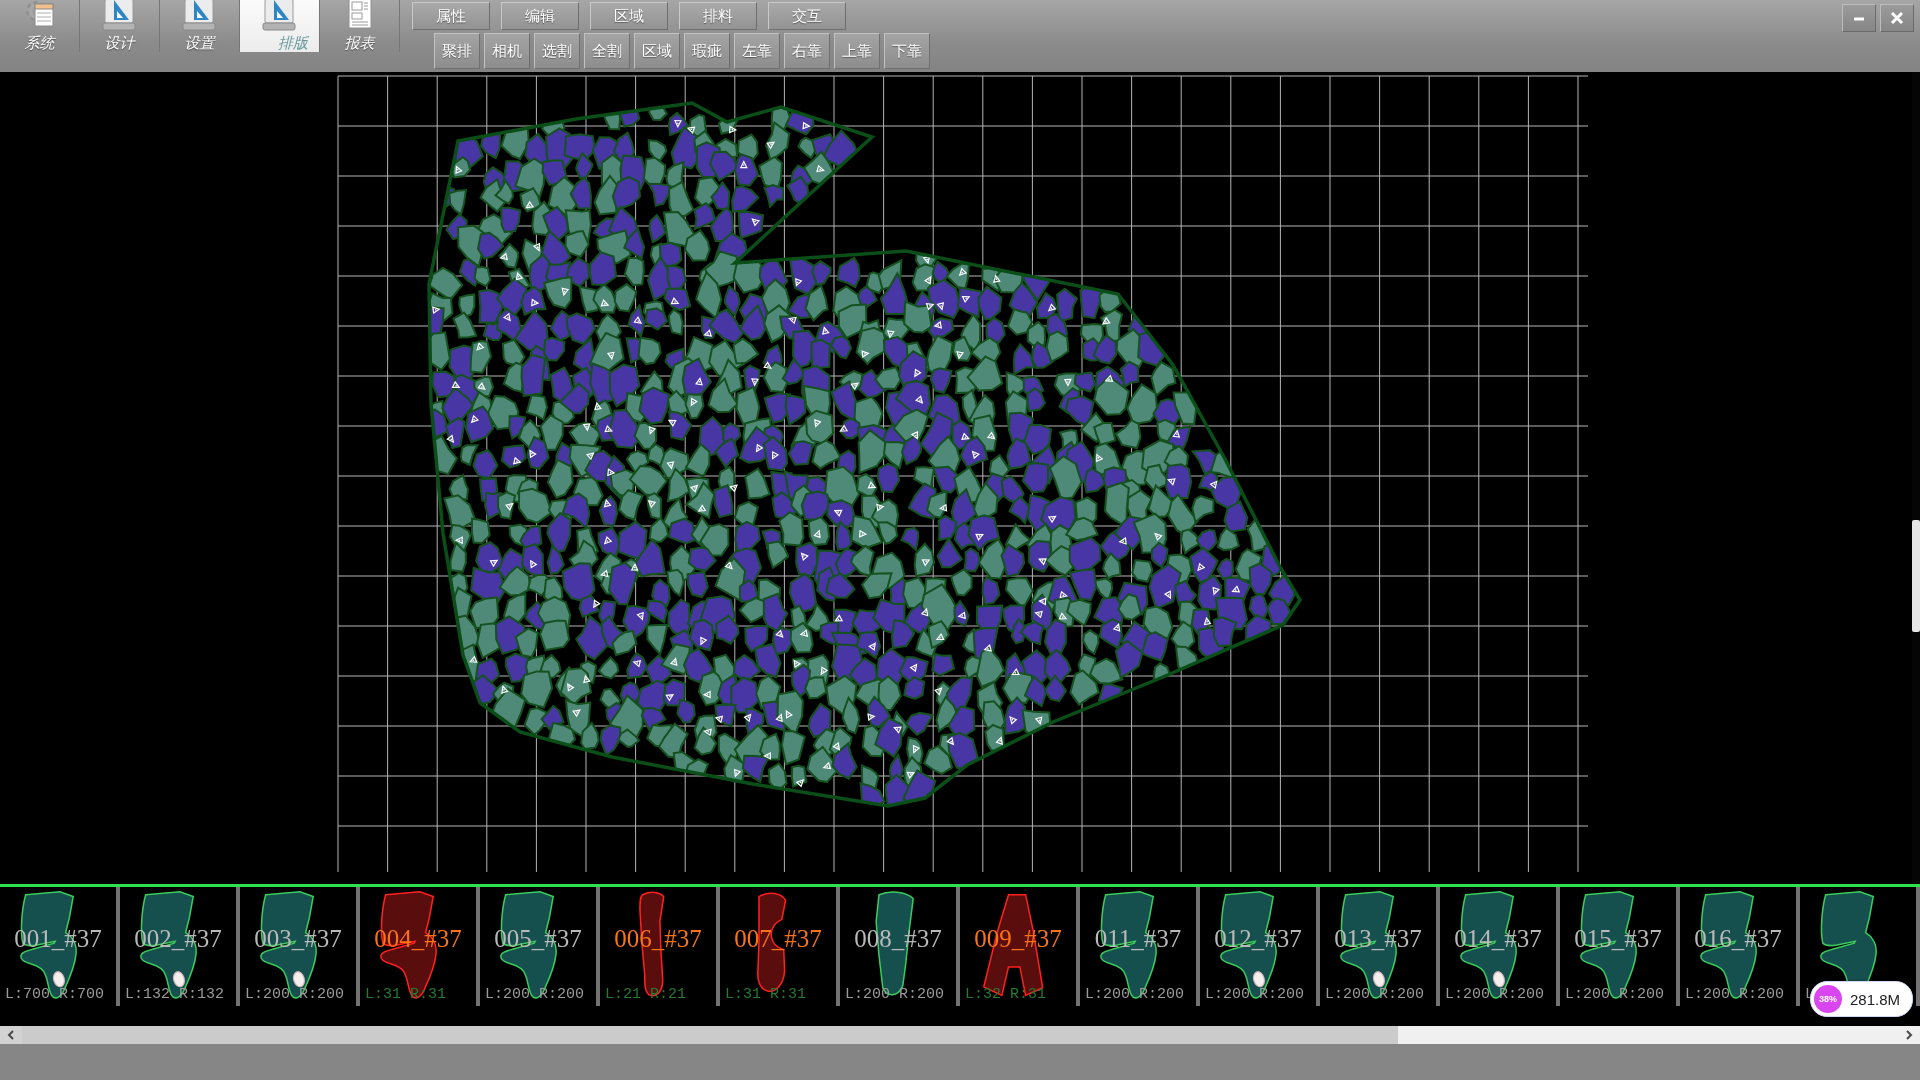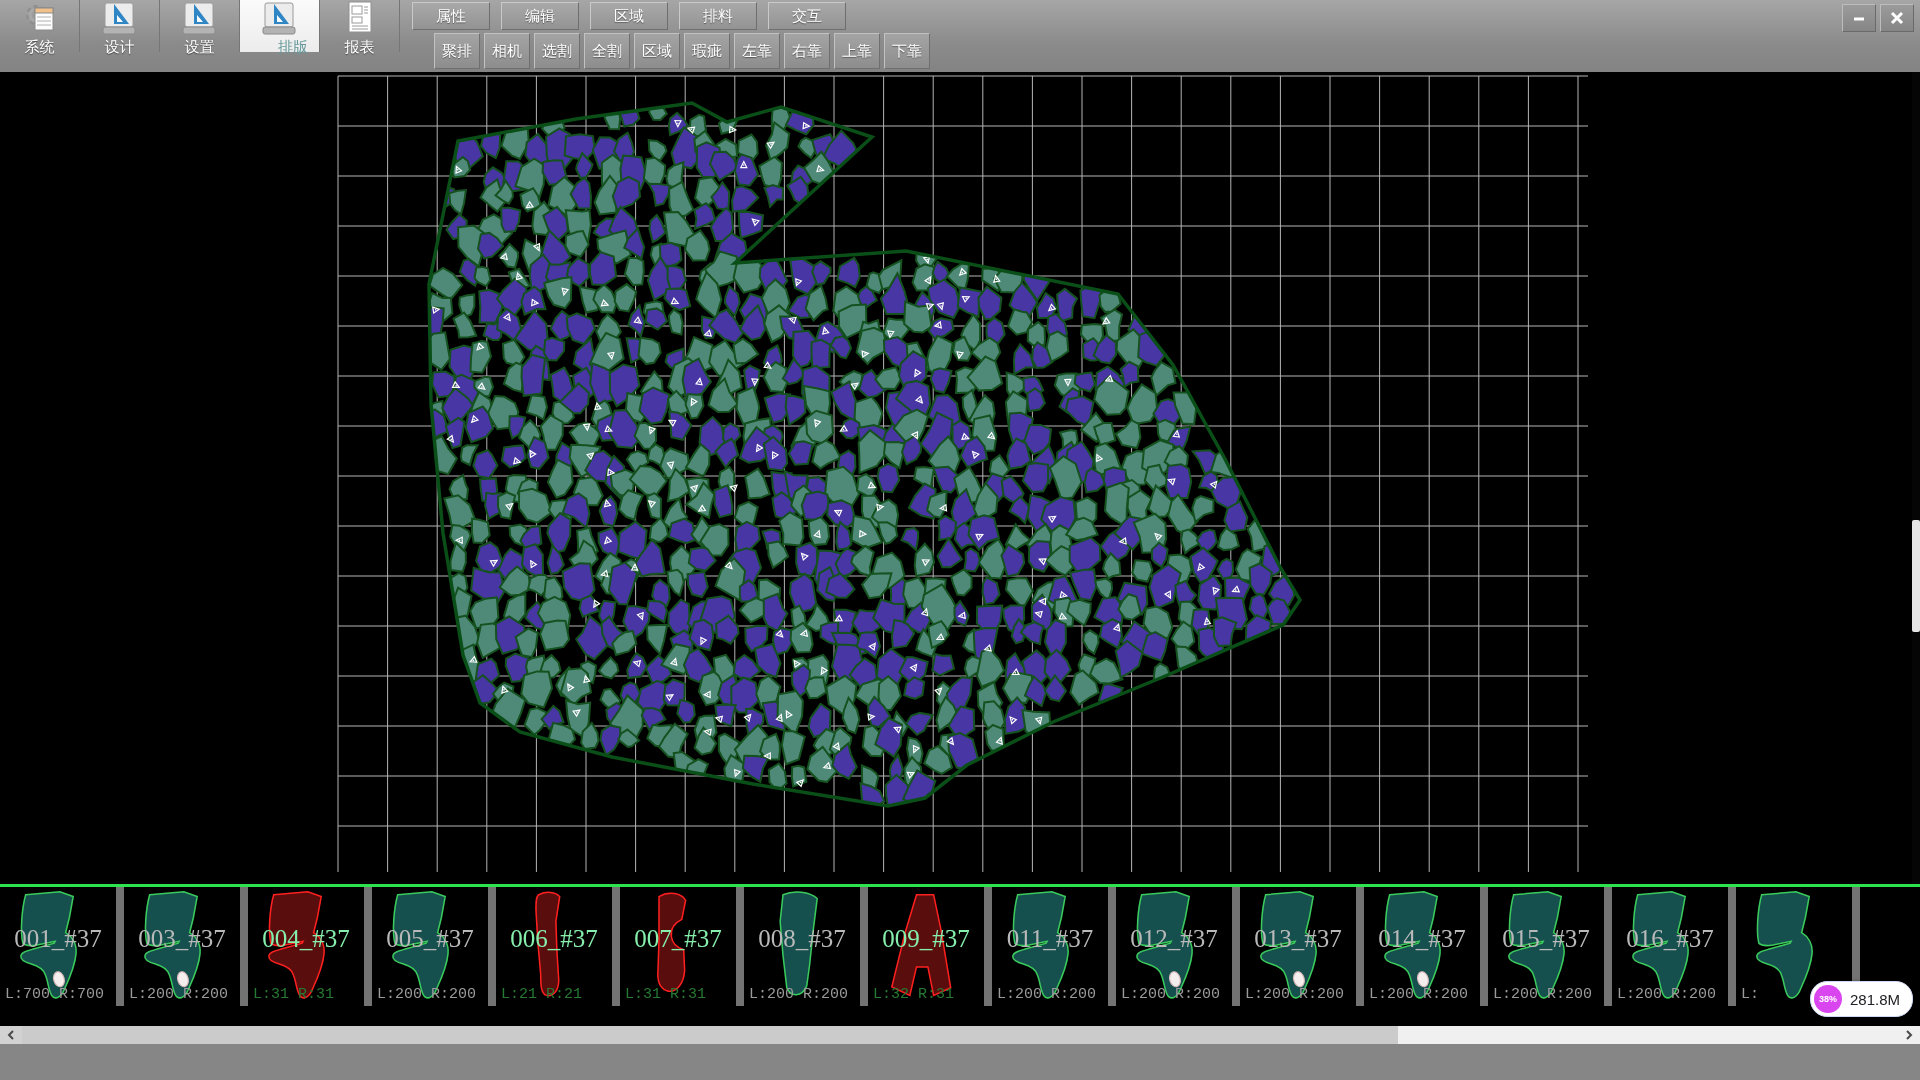--- a/index.html
+++ b/index.html
@@ -4,21 +4,21 @@
 <style>
   html,body{margin:0;padding:0;background:#000;width:1920px;height:1080px;overflow:hidden;
     font-family:"Liberation Sans",sans-serif;-webkit-font-smoothing:antialiased;}
   #app{position:absolute;inset:0;width:1920px;height:1080px;background:#000;}
 
   
   header{position:absolute;left:0;top:0;width:1920px;height:72px;
     background:linear-gradient(#a6a6a6,#8b8b8b 60%,#838383);border-bottom:1px solid #2c2c2c;}
   #nav{position:absolute;left:0;top:0;height:72px;display:flex;}
   .navbtn{width:80px;height:52px;border:0;border-right:1px solid #767676;background:transparent;
-    display:flex;flex-direction:column;align-items:center;justify-content:center;padding:4px 0 0 0;cursor:default;}
+    display:flex;flex-direction:column;align-items:center;justify-content:flex-end;padding:4px 0 0 0;cursor:default;font-style:italic;}
   .navbtn .nicon{height:44px;display:flex;align-items:center;justify-content:center;}
   .navbtn .nlabel{font-size:15px;color:#fff;text-shadow:0 1px 1px #4a4a4a;line-height:18px;}
   .navbtn.active{background:linear-gradient(#fbfbfb,#ececec);}
   .navbtn.active .nlabel{color:#66989a;text-shadow:none;margin-left:27px;}
 
   #menus{position:absolute;left:412px;top:0;right:80px;height:72px;}
   #tabs{position:absolute;left:0;top:2px;display:flex;}
   .tab{width:76px;height:26px;margin-right:11px;background:linear-gradient(#a9a9a9,#939393);
     border:1px solid;border-color:#c9c9c9 #6e6e6e #6e6e6e #c9c9c9;color:#fff;font-size:15px;
     text-shadow:0 1px 1px #555;display:flex;align-items:center;justify-content:center;cursor:default;}
@@ -32,28 +32,28 @@
     border:1px solid;border-color:#bdbdbd #6a6a6a #6a6a6a #bdbdbd;display:flex;align-items:center;justify-content:center;cursor:default;}
 
   
   #canvas{position:absolute;left:0;top:72px;width:1920px;height:812px;background:#000;}
   #vscroll{position:absolute;right:0;top:72px;width:8px;height:812px;background:#050505;}
   #vthumb{position:absolute;left:0;width:8px;background:#e6e6e6;border-radius:2px;}
 
   
   #thumbs{position:absolute;left:0;top:884px;width:1920px;height:122px;background:#000;
     border-top:3px solid #2ee24e;box-sizing:border-box;display:flex;overflow:hidden;}
-  .cell{position:relative;width:116px;height:119px;flex:0 0 116px;border-right:8px solid #737373;
+  .cell{position:relative;width:116px;height:119px;flex:0 0 116px;border-right:4px solid #737373;
     box-sizing:content-box;background:#000;cursor:default;}
   .cell svg{position:absolute;left:6px;top:2px;}
   .cell .num{position:absolute;left:50%;top:44%;transform:translate(-50%,-50%);
     font-family:"Liberation Serif",serif;font-size:25px;letter-spacing:0;white-space:nowrap;}
   .cell .meta{position:absolute;left:5px;bottom:3px;font-family:Liberation Mono, monospace;font-size:15px;white-space:nowrap;}
   .cell.teal .num{color:#b9b9b9;} .cell.teal .meta{color:#9a9a9a;}
-  .cell.red .num{color:#86efac;} .cell.red .meta{color:#267a33;margin-top:48px;}
+  .cell.red .num{color:#f97316;} .cell.red .meta{color:#267a33;margin-top:48px;}
 
   
   #hscroll{position:absolute;left:0;top:1026px;width:1920px;height:18px;background:#f0f0f0;}
   .harrow{position:absolute;top:0;width:22px;height:18px;background:#d2d2d2;display:flex;align-items:center;justify-content:center;}
   #harrow-left{left:0;} #harrow-right{right:0;background:#f0f0f0;}
   #hthumb{position:absolute;left:22px;top:0;width:1376px;height:18px;background:#cbcbcb;}
   footer{position:absolute;left:0;top:1044px;width:1920px;height:36px;background:#868686;}
 
   
   #badge{position:absolute;left:1810px;top:981px;height:34px;background:#fff;border-radius:17px;
@@ -1536,20 +1536,28 @@
           <ellipse cx="51" cy="95" rx="5.5" ry="8" transform="rotate(-15 51 95)" fill="#f5eeee" stroke="#d8b8b8" stroke-width="1.2"></ellipse>
         </svg>
         <span class="num">001_#37</span>
         <span class="meta">L:700 R:700</span>
       </div>
       <div class="cell teal">
         <svg width="104" height="114" viewBox="0 0 100 120">
           <path d="M16 6 L52 3 L66 8 L62 30 L58 46 C65 50 70 58 69 68 C68 80 63 92 57 105 C54 113 48 117 44 113 C40 108 40 99 37 91 C35 84 29 81 22 79 C15 77 10 74 11 70 C12 66 18 65 25 63 L46 57 L47 55 L28 59 C22 60 16 60 13 57 C10 45 12 20 16 6 Z" fill="#16504e" stroke="#3acb5c" stroke-width="1.6"></path>
           <ellipse cx="51" cy="95" rx="5.5" ry="8" transform="rotate(-15 51 95)" fill="#f5eeee" stroke="#d8b8b8" stroke-width="1.2"></ellipse>
         </svg>
+        <span class="num">002_#37</span>
+        <span class="meta">L:132 R:132</span>
+      </div>
+      <div class="cell teal">
+        <svg width="104" height="114" viewBox="0 0 100 120">
+          <path d="M16 6 L52 3 L66 8 L62 30 L58 46 C65 50 70 58 69 68 C68 80 63 92 57 105 C54 113 48 117 44 113 C40 108 40 99 37 91 C35 84 29 81 22 79 C15 77 10 74 11 70 C12 66 18 65 25 63 L46 57 L47 55 L28 59 C22 60 16 60 13 57 C10 45 12 20 16 6 Z" fill="#16504e" stroke="#3acb5c" stroke-width="1.6"></path>
+          <ellipse cx="51" cy="95" rx="5.5" ry="8" transform="rotate(-15 51 95)" fill="#f5eeee" stroke="#d8b8b8" stroke-width="1.2"></ellipse>
+        </svg>
         <span class="num">003_#37</span>
         <span class="meta">L:200 R:200</span>
       </div>
       <div class="cell red">
         <svg width="104" height="114" viewBox="0 0 100 120">
           <path d="M16 6 L52 3 L66 8 L62 30 L58 46 C65 50 70 58 69 68 C68 80 63 92 57 105 C54 113 48 117 44 113 C40 108 40 99 37 91 C35 84 29 81 22 79 C15 77 10 74 11 70 C12 66 18 65 25 63 L46 57 L47 55 L28 59 C22 60 16 60 13 57 C10 45 12 20 16 6 Z" fill="#5a0d0d" stroke="#ff2020" stroke-width="1.6"></path>
         </svg>
         <span class="num">004_#37</span>
         <span class="meta">L:31 R:31</span>
       </div>

